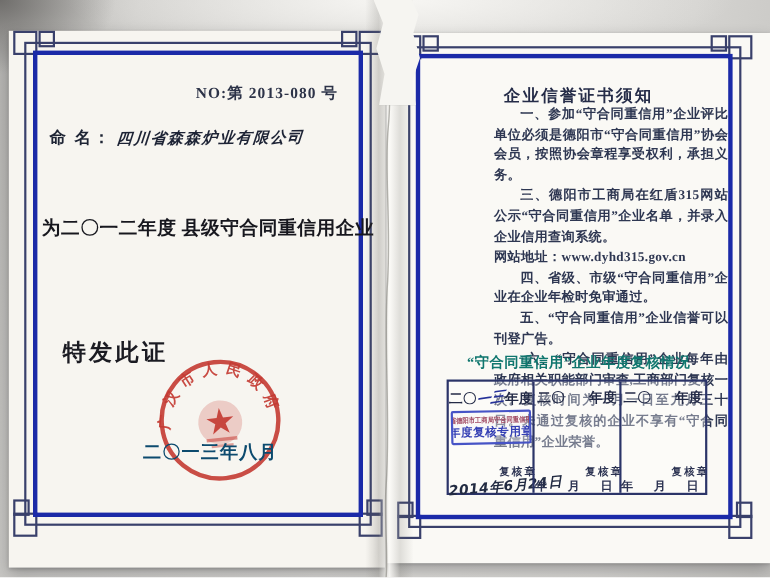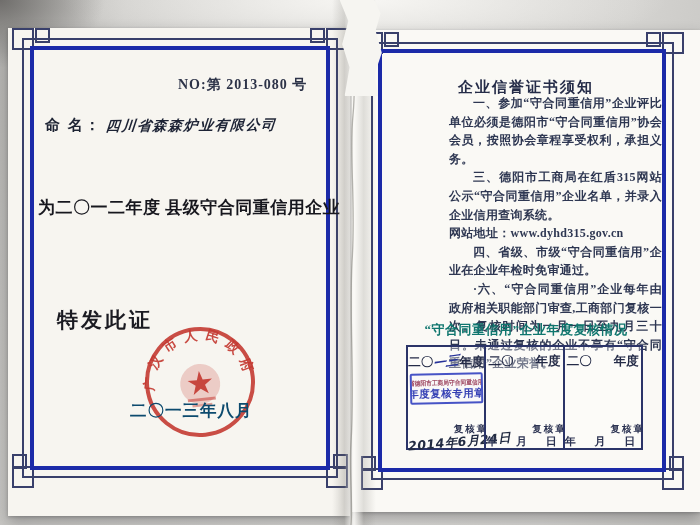--- a/index.html
+++ b/index.html
@@ -144,20 +144,21 @@
     </div>
     <div class="frame-inner pr-inner"></div>
 
     <div class="notice-title">企业信誉证书须知</div>
 
     <div class="paras">
       <p>一、参加“守合同重信用”企业评比单位必须是德阳市“守合同重信用”协会会员，按照协会章程享受权利，承担义务。</p>
       <p>三、德阳市工商局在红盾315网站公示“守合同重信用”企业名单，并录入企业信用查询系统。</p>
       <p class="no-indent">网站地址：www.dyhd315.gov.cn</p>
       <p>四、省级、市级“守合同重信用”企业在企业年检时免审通过。</p>
+      <p>五、“守合同重信用”企业信誉可以刊登广告。</p>
       <p>·六、“守合同重信用”企业每年由政府相关职能部门审查,工商部门复核一次。复核时间为一月一日至九月三十日。未通过复核的企业不享有“守合同重信用”企业荣誉。</p>
     </div>
 
     <div class="review-title">“守合同重信用”企业年度复核情况</div>
 
     <div class="review-table">
 
       <div class="rt-col">
         <div class="year-row">
           <span>二〇</span><span class="year-fill"><span class="hand year-hand">一三</span></span><span>年度</span>

